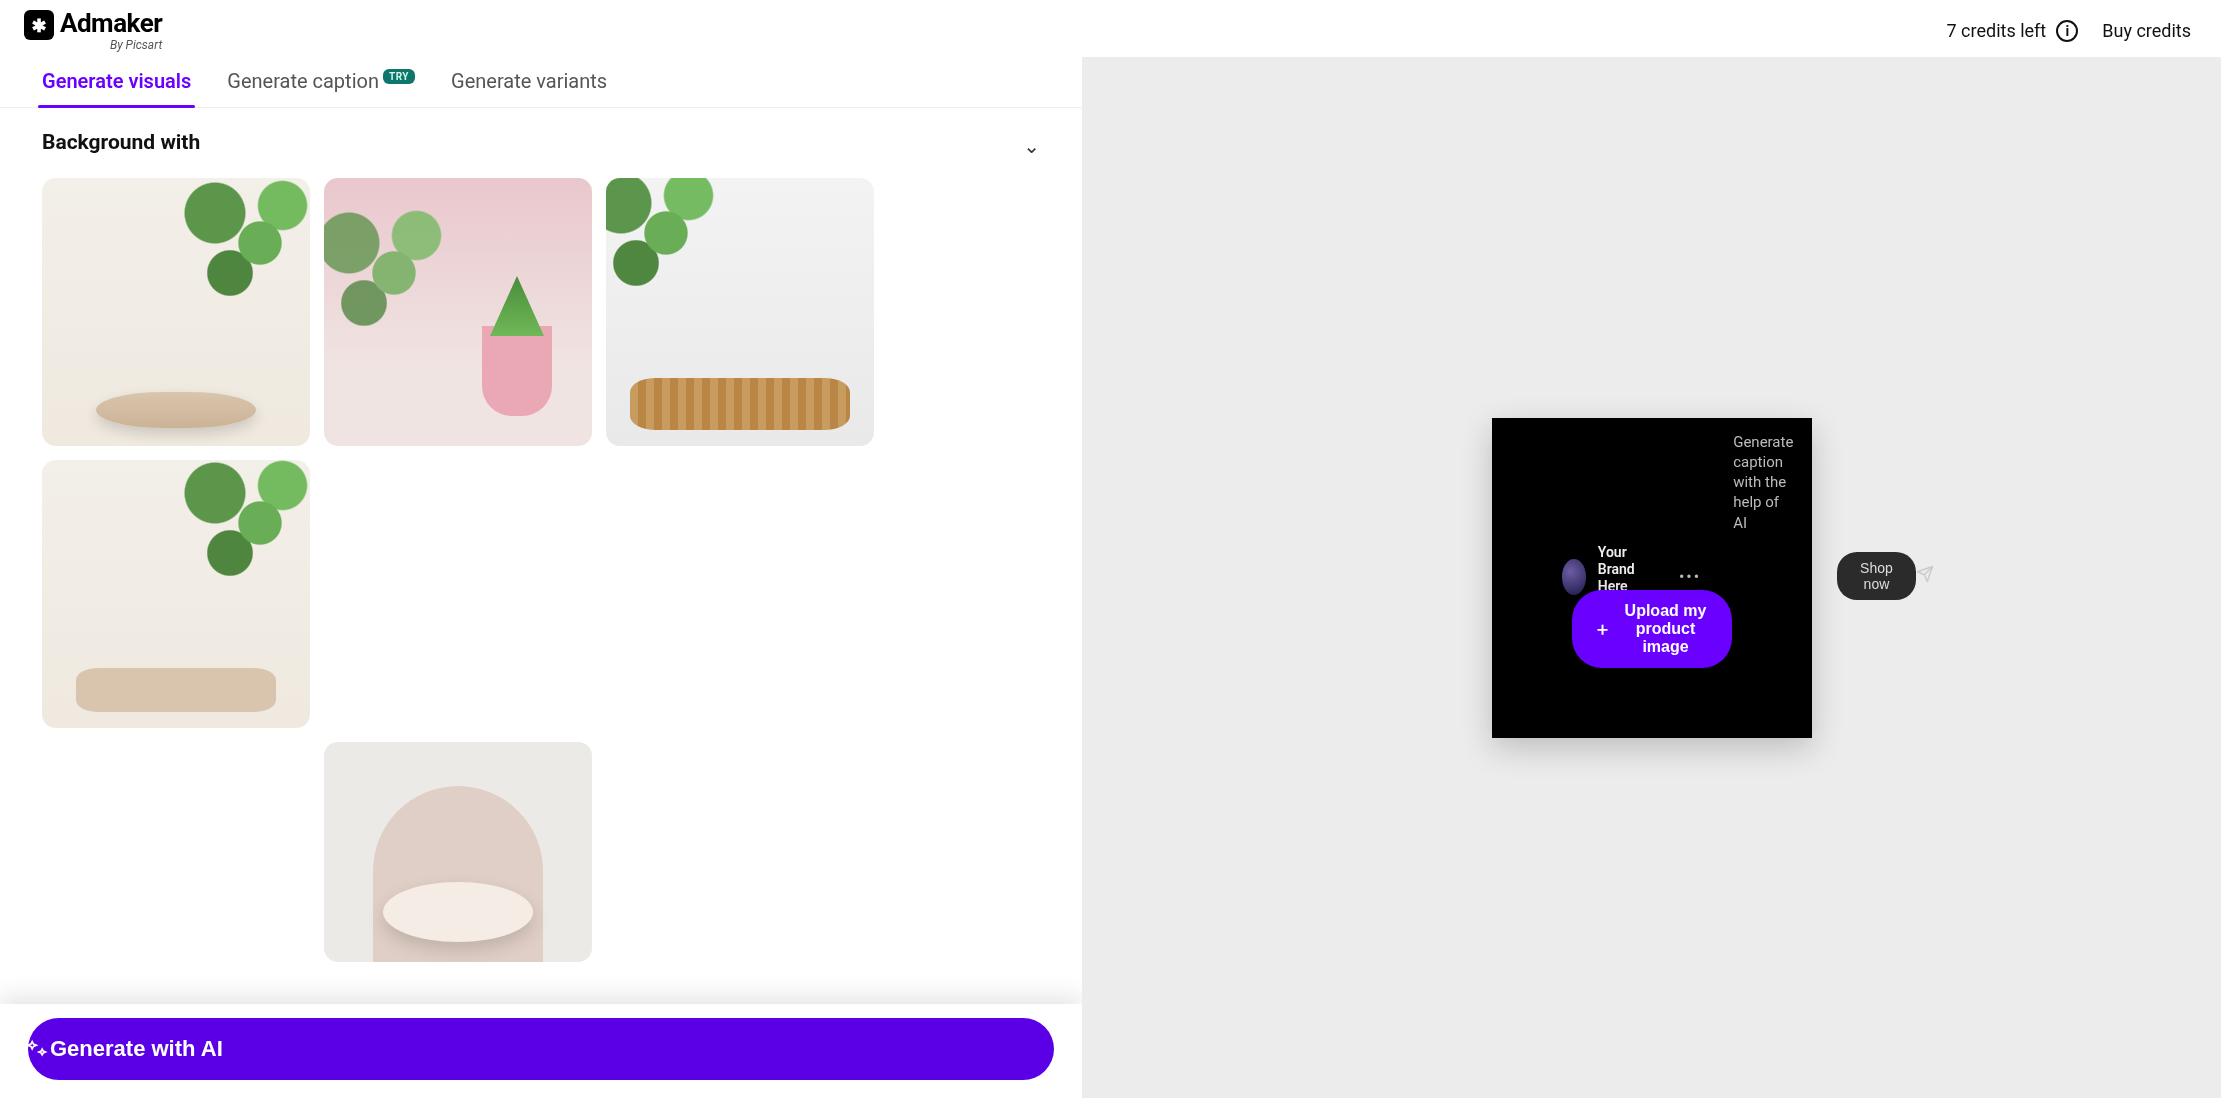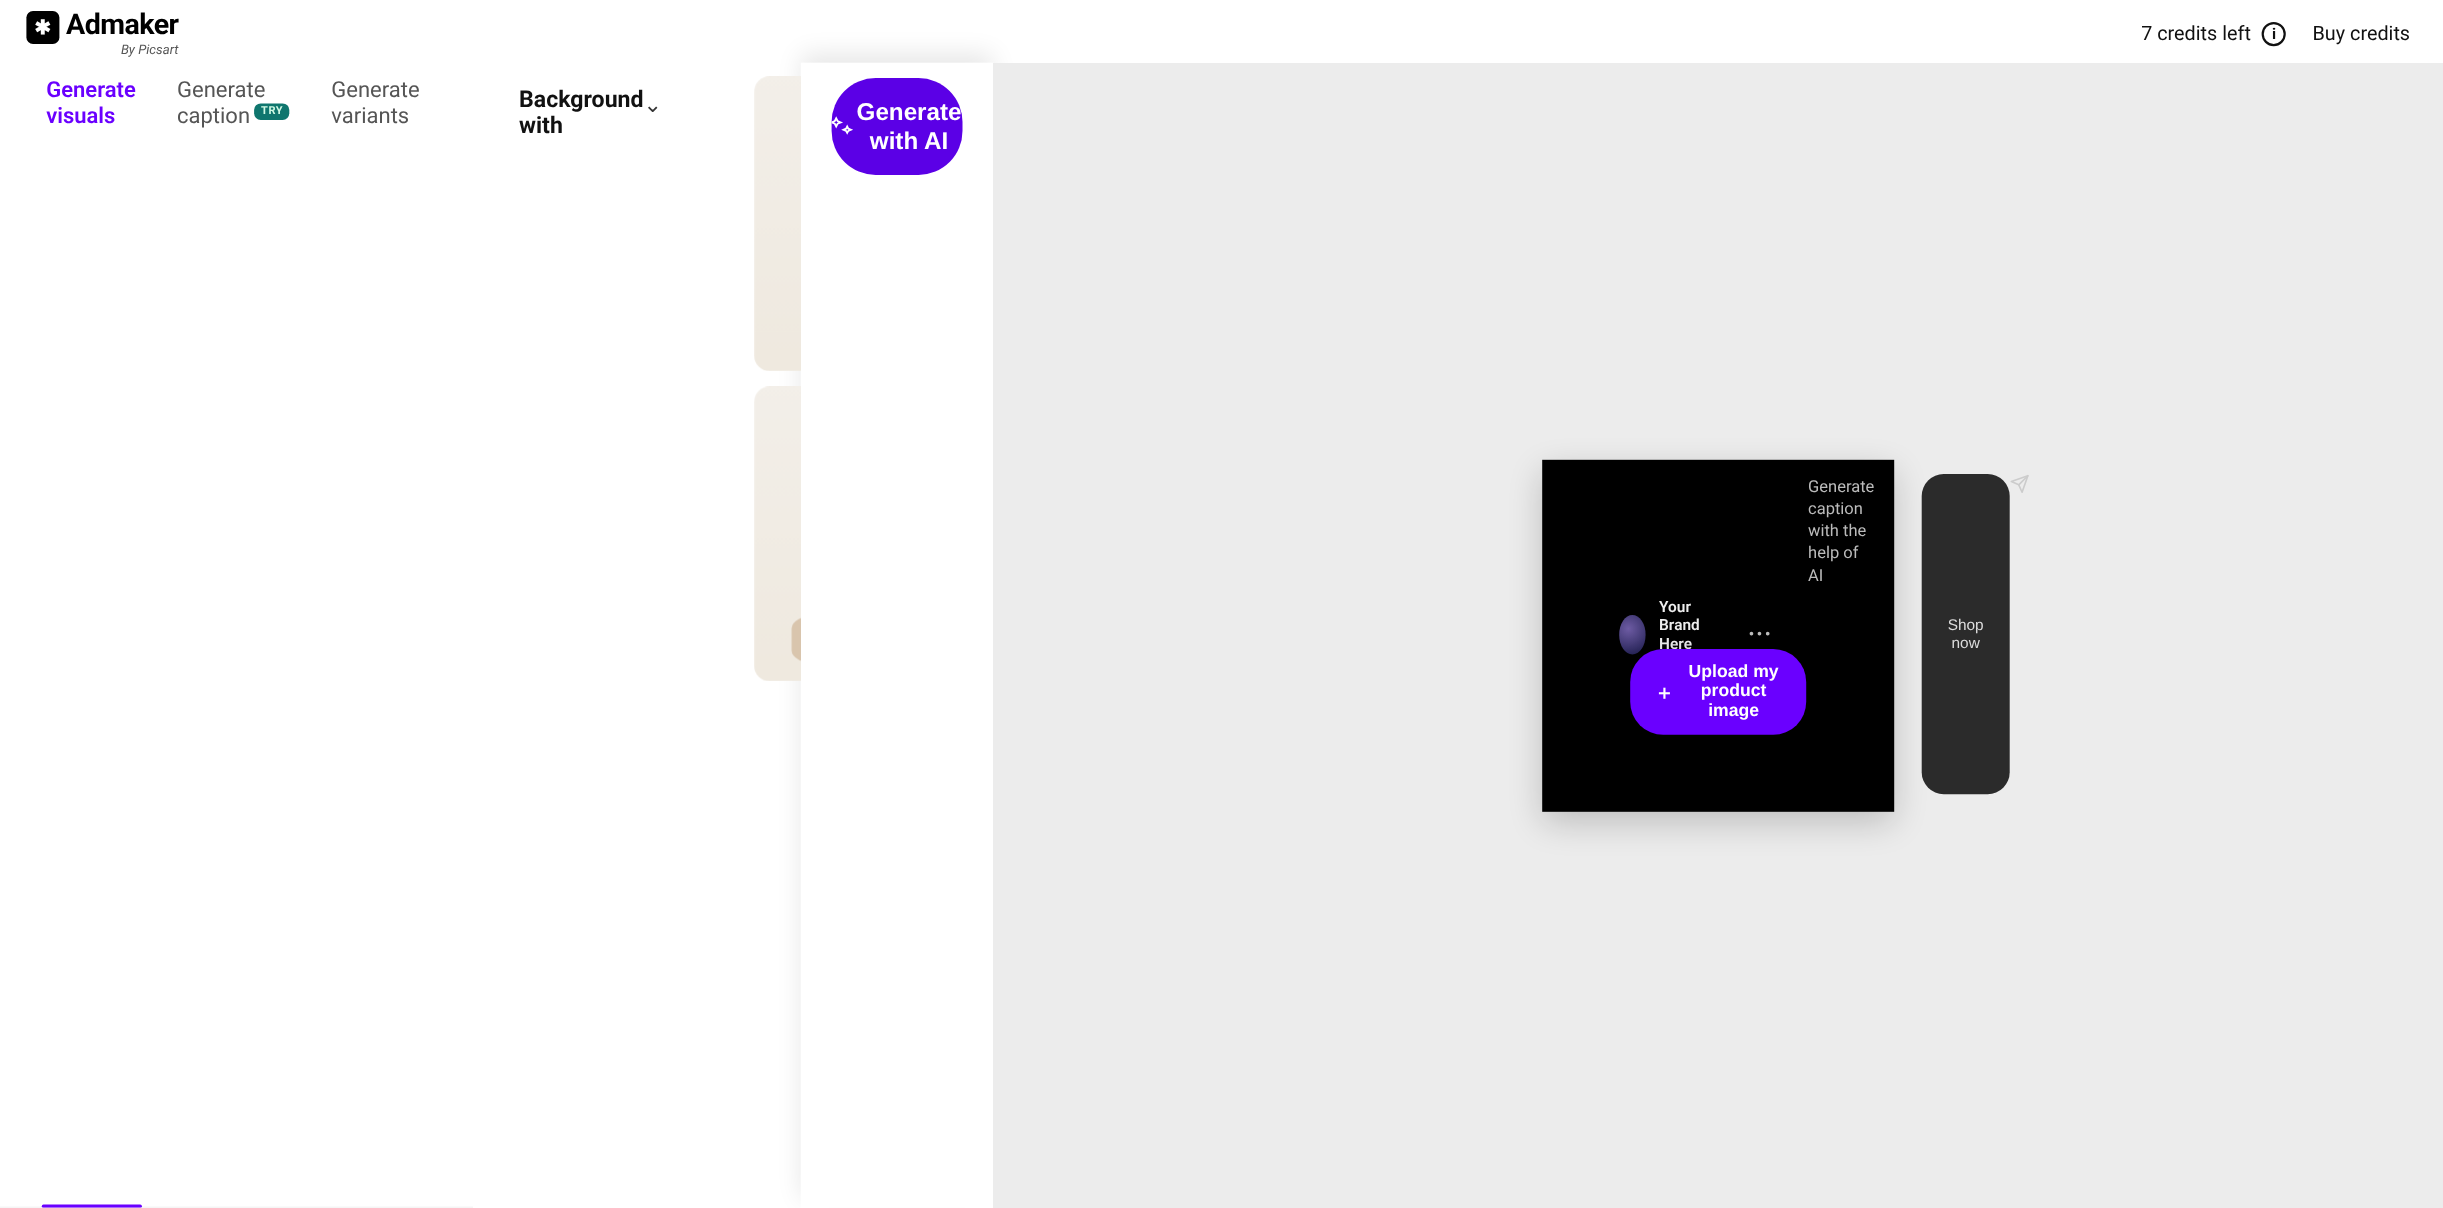--- a/index.html
+++ b/index.html
@@ -53,24 +53,24 @@
 
   
   .main {
     flex: 1;
     display: flex;
     min-height: 0;
   }
 
   
   .panel {
-    width: 903px;
+    width: 1082px;
     background: #fff;
     display: flex;
-    flex-direction: row;
+    flex-direction: column;
     position: relative;
   }
   .tabs {
     display: flex;
     gap: 36px;
     padding: 12px 42px 0 42px;
     border-bottom: 1px solid #eee;
   }
   .tab {
     font-size: 20px;
@@ -309,21 +309,21 @@
   .scene .strap1 { width: 90px; left: 50%; bottom: 100px; transform: translateX(-70%) rotate(-12deg); }
   .scene .strap2 { width: 90px; left: 50%; bottom: 88px; transform: translateX(-30%) rotate(10deg); }
 
   .mock .caption-area {
     padding: 14px 16px 18px 16px;
     font-size: 15px;
     color: #bbb;
     line-height: 1.35;
   }
   .mock .cta-row {
-    display: flex; justify-content: space-between;
+    display: flex; align-items: center; justify-content: space-between;
     padding: 0 16px 16px 16px;
     margin-top: 13px;
   }
   .shop-btn {
     background: #2b2b2b; color: #ddd;
     border: none; border-radius: 20px;
     padding: 8px 20px; font-size: 14px;
     margin: 0 auto;
     cursor: default;
   }

